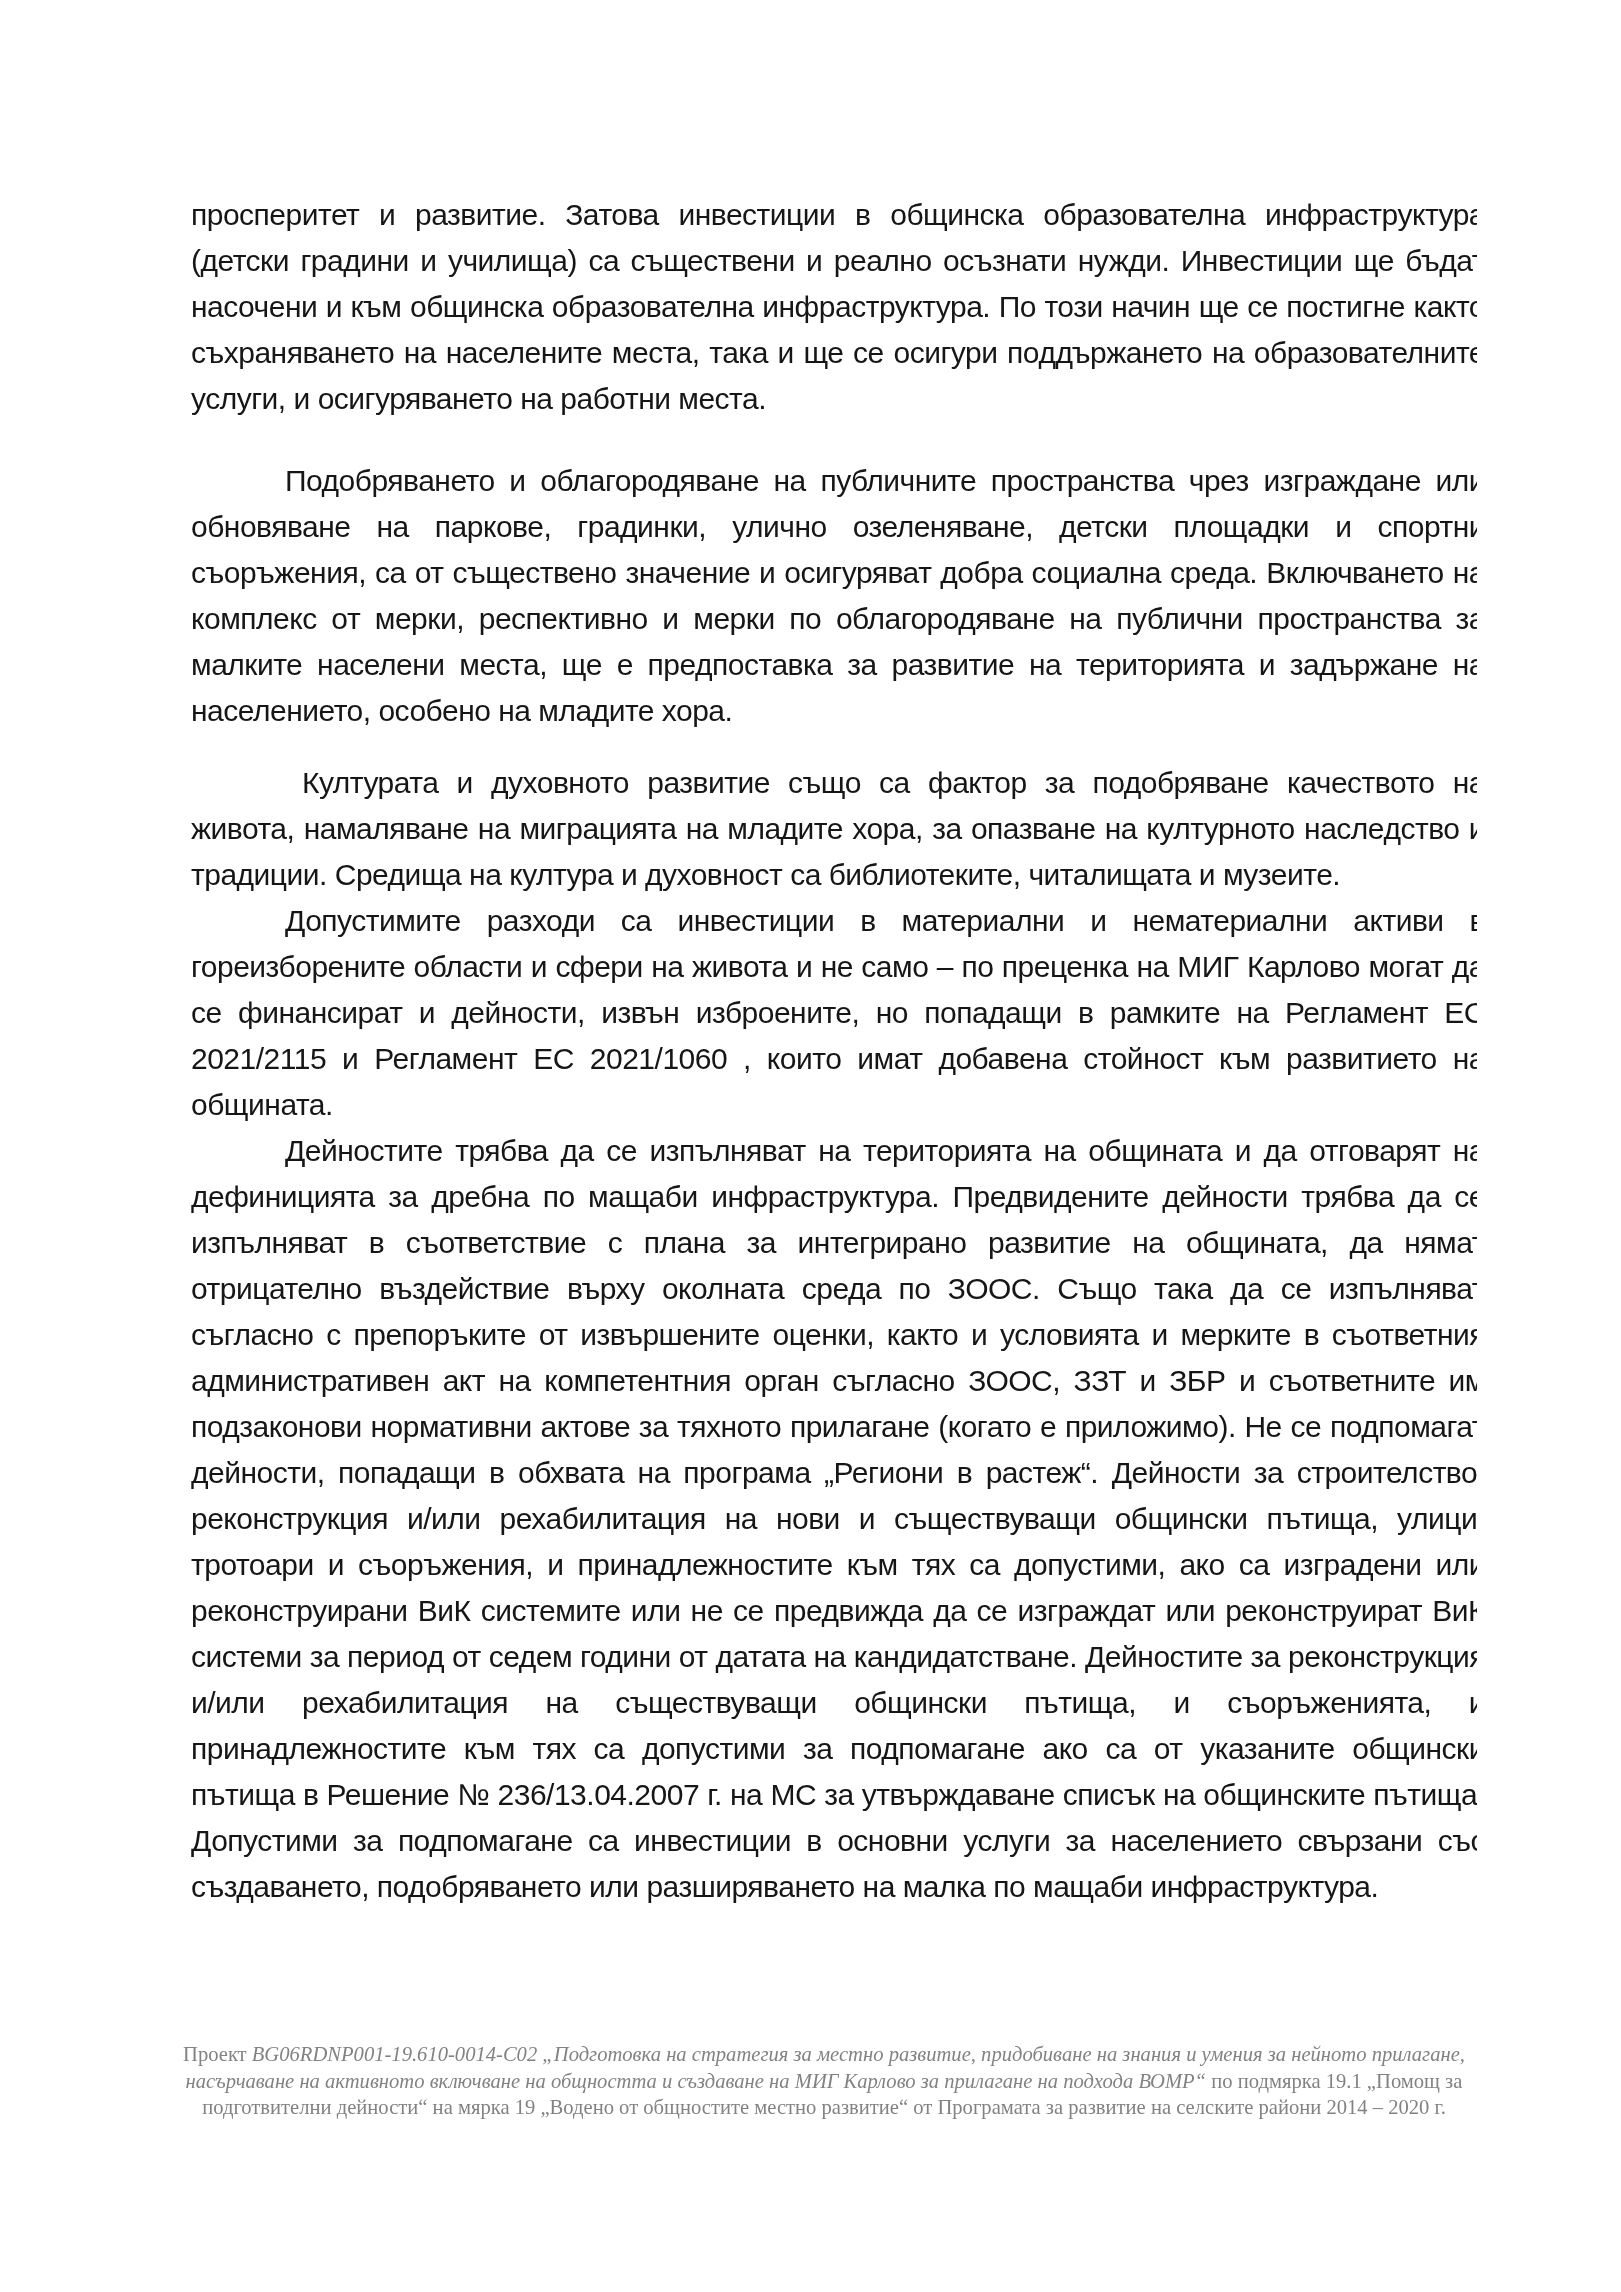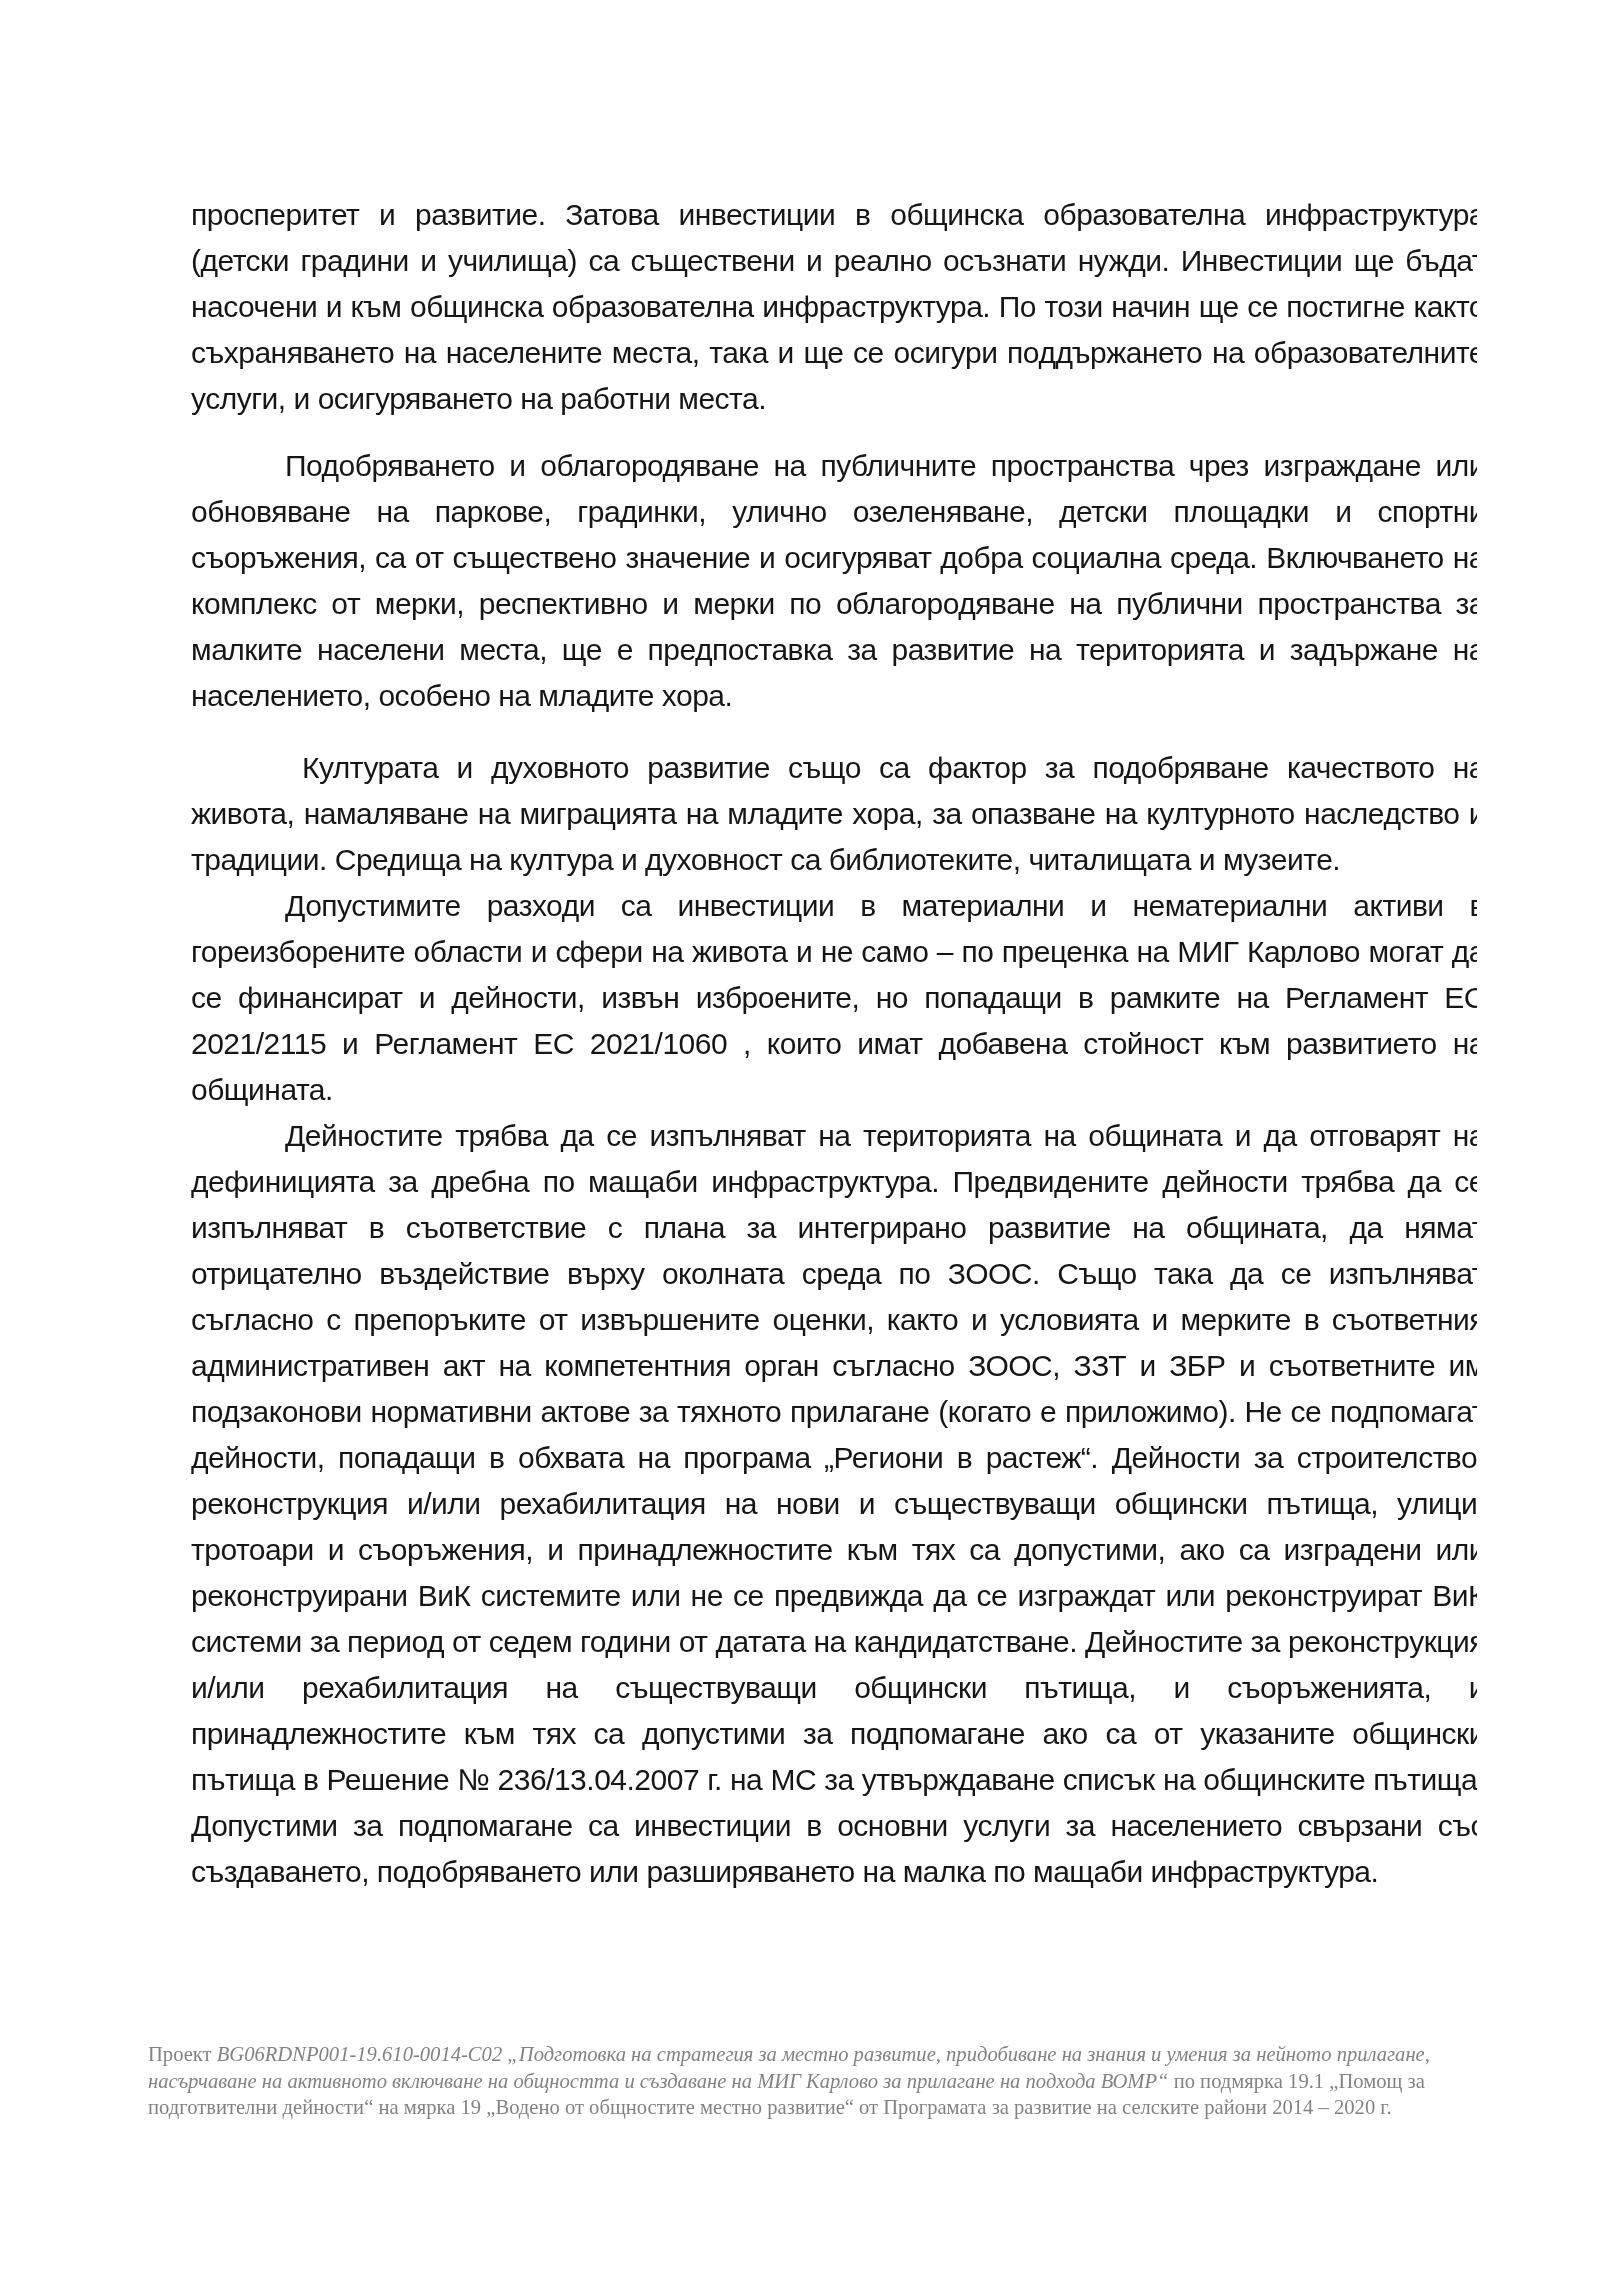--- a/index.html
+++ b/index.html
@@ -25,32 +25,32 @@
     line-height: 46px;
     letter-spacing: -0.5px;
     text-align: justify;
   }
   .para {
     margin: 0;
     padding: 0;
   }
   .para.indent { text-indent: 94px; }
   .para.indent-lg { text-indent: 111px; }
-  .para.space-before { margin-top: 21px; }
+  .para.space-before { margin-top: 36px; }
   .para.space-before-sm { margin-top: 25.5px; }
   .footer {
     position: absolute;
     top: 2041px;
-    left: 148px;
+    left: 172px;
     width: 1304px;
     color: #828282;
     font-family: "Liberation Serif", "DejaVu Serif", serif;
     font-size: 20.6px;
     line-height: 26.5px;
-    text-align: left;
+    text-align: center;
   }
   .footer em { font-style: italic; }
 </style>
 </head>
 <body>
 
 <div class="page">
   <div class="body-text">
     <p class="para">просперитет и развитие. Затова инвестиции в общинска образователна инфраструктура (детски градини и училища) са съществени и реално осъзнати нужди. Инвестиции ще бъдат насочени и към общинска образователна инфраструктура. По този начин ще се постигне както съхраняването на населените места, така и ще се осигури поддържането на образователните услуги, и осигуряването на работни места.</p>
     <p class="para indent space-before">Подобряването и облагородяване на публичните пространства чрез изграждане или обновяване на паркове, градинки, улично озеленяване, детски площадки и спортни съоръжения, са от съществено значение и осигуряват добра социална среда. Включването на комплекс от мерки, респективно и мерки по облагородяване на публични пространства за малките населени места, ще е предпоставка за развитие на територията и задържане на населението, особено на младите  хора.</p>

